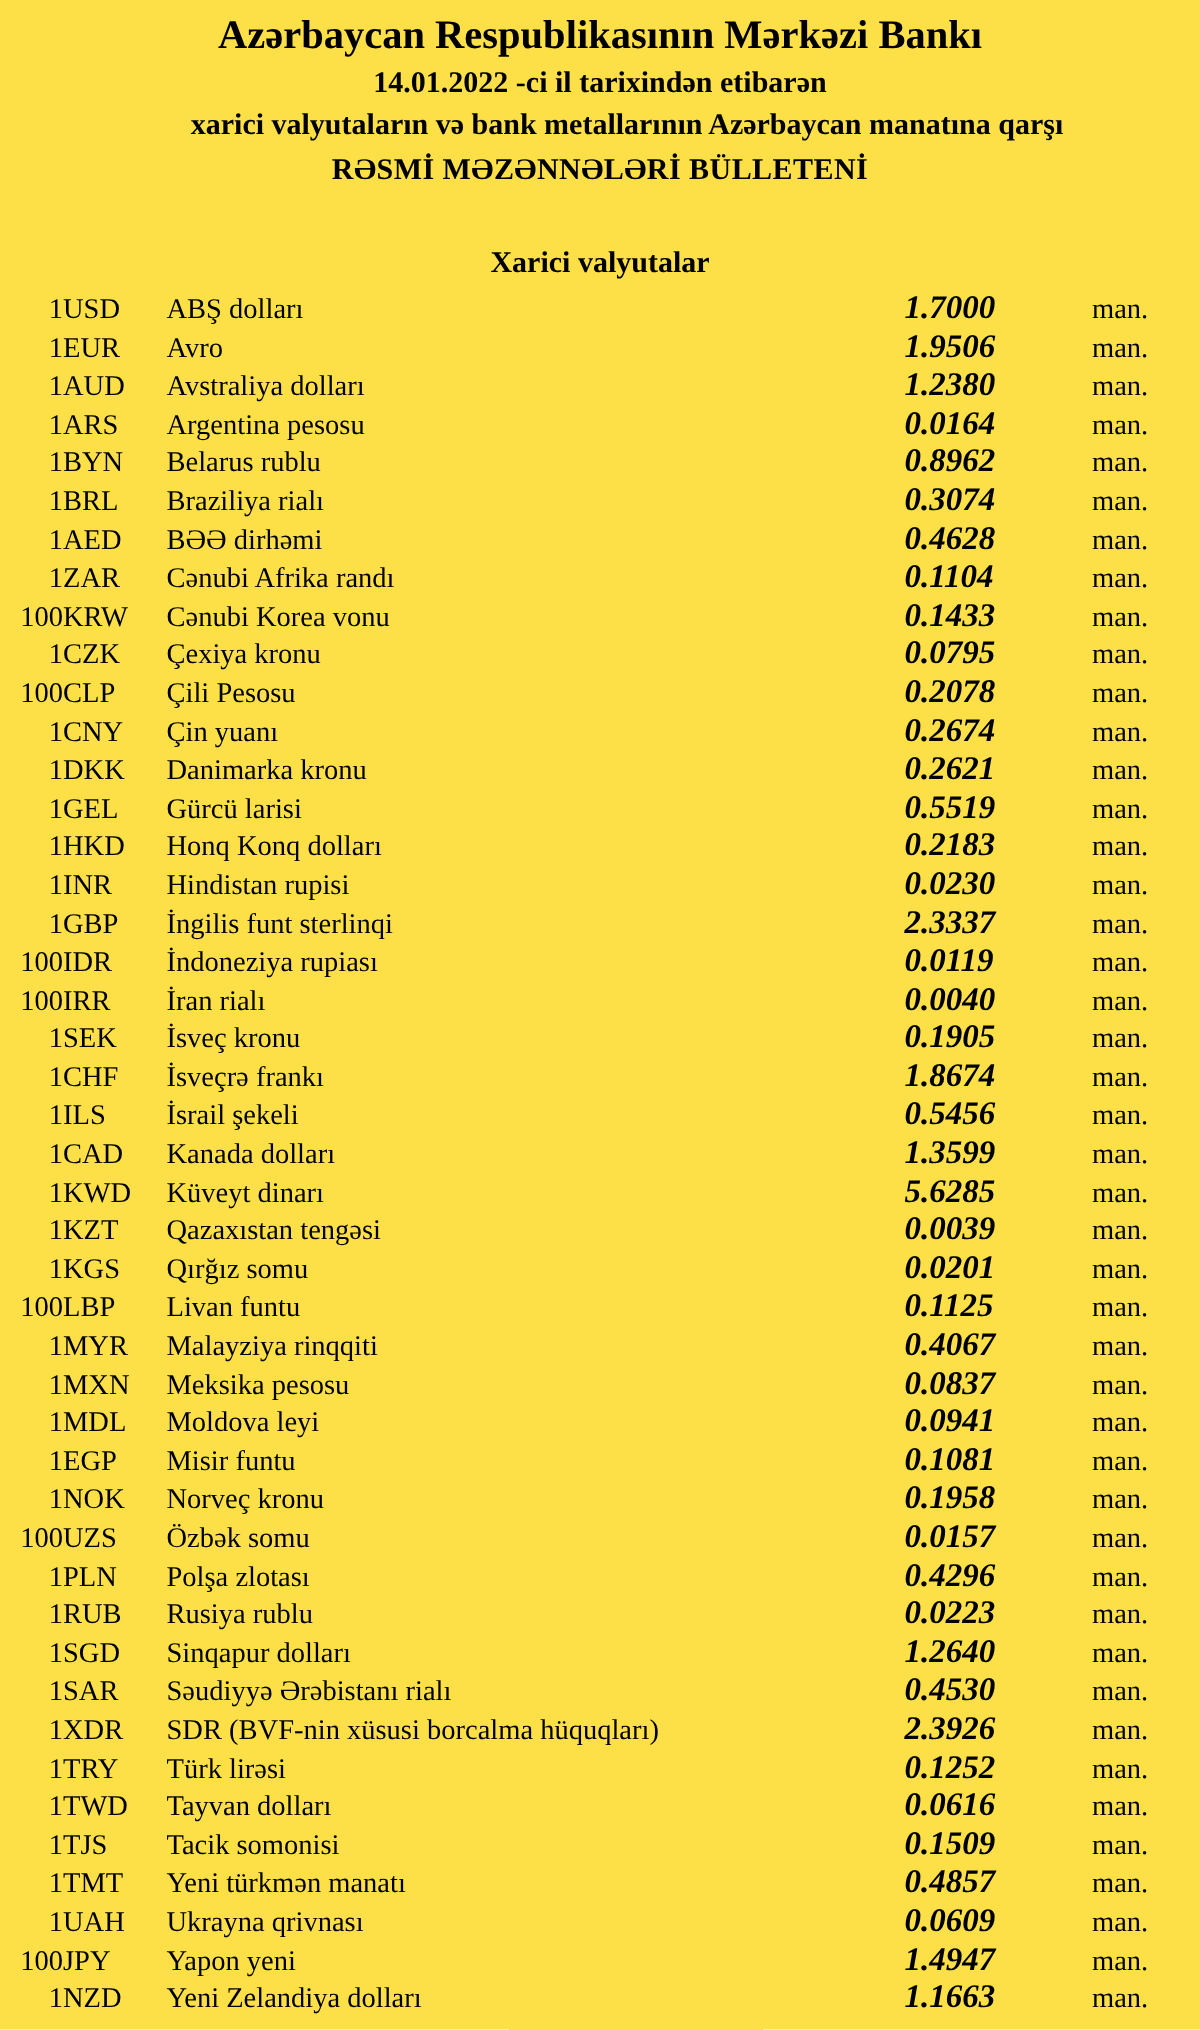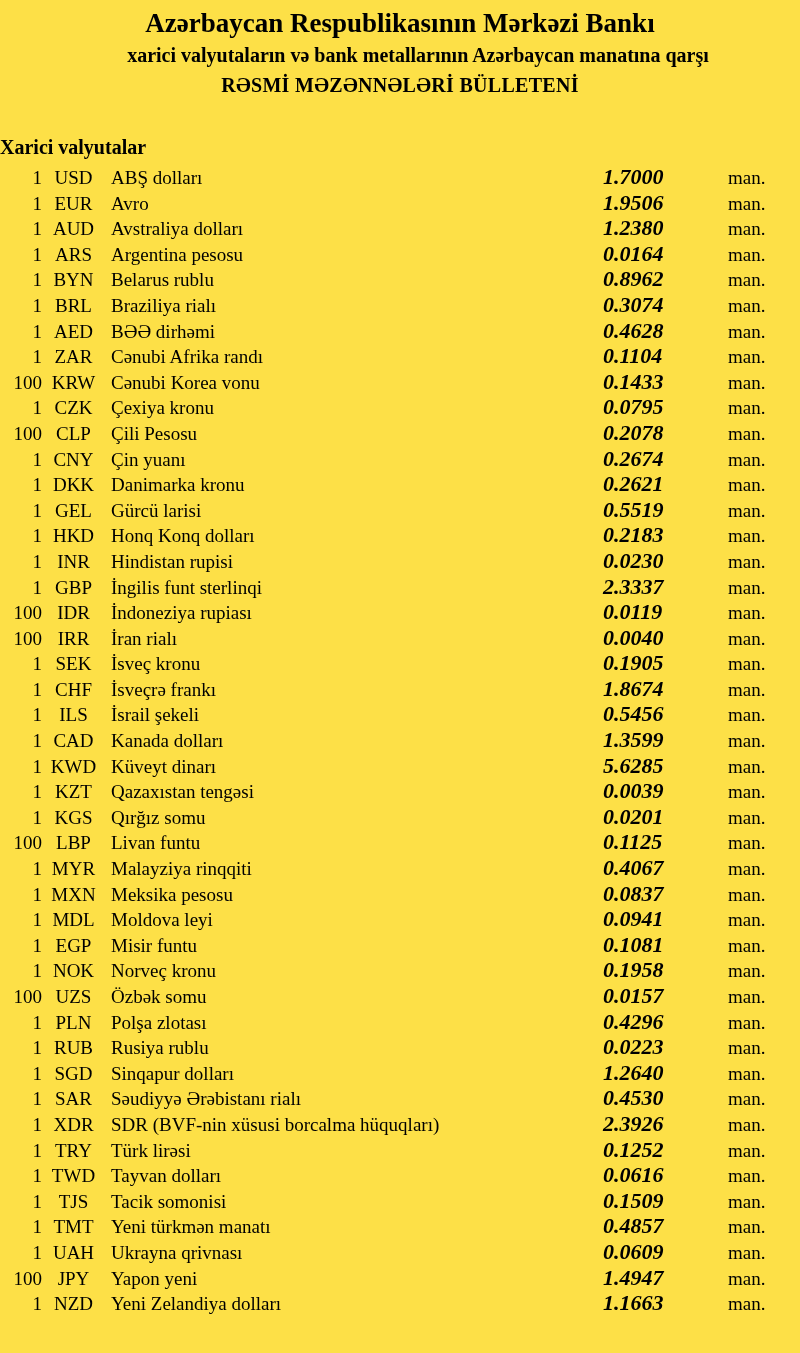--- a/index.html
+++ b/index.html
@@ -39,20 +39,21 @@
     margin-left: 36px;
   }
   .bulletin-line {
     font-size: 20px;
     font-weight: bold;
     line-height: 26px;
     margin-top: 4px;
     letter-spacing: 0.3px;
   }
   .section-title {
+    text-align: center;
     font-size: 20px;
     font-weight: bold;
     line-height: 26px;
     margin-top: 36px;
   }
   .rates-table {
     margin-top: 4px;
   }
   .rate-row {
     display: flex;
@@ -63,21 +64,21 @@
     line-height: 25.6px;
   }
   .col-qty {
     flex: none;
     width: 42px;
     text-align: right;
   }
   .col-code {
     flex: none;
     width: 63px;
-    text-align: center;
+    text-align: left;
   }
   .col-name {
     flex: 1;
     padding-left: 6px;
     white-space: nowrap;
     overflow: hidden;
   }
   .col-rate {
     flex: none;
     width: 110px;
@@ -93,20 +94,21 @@
     box-sizing: border-box;
   }
 </style>
 </head>
 <body>
 
 <div class="page">
 
   <div class="header">
     <div class="bank-name">Azərbaycan Respublikasının Mərkəzi Bankı</div>
+    <div class="date-line">14.01.2022 -ci il tarixindən etibarən</div>
     <div class="subject-line">xarici valyutaların və bank metallarının Azərbaycan manatına qarşı</div>
     <div class="bulletin-line">RƏSMİ MƏZƏNNƏLƏRİ BÜLLETENİ</div>
   </div>
 
   <div class="section-title">Xarici valyutalar</div>
 
   <div class="rates-table">
     <div class="rate-row">
       <span class="col-qty">1</span>
       <span class="col-code">USD</span>

